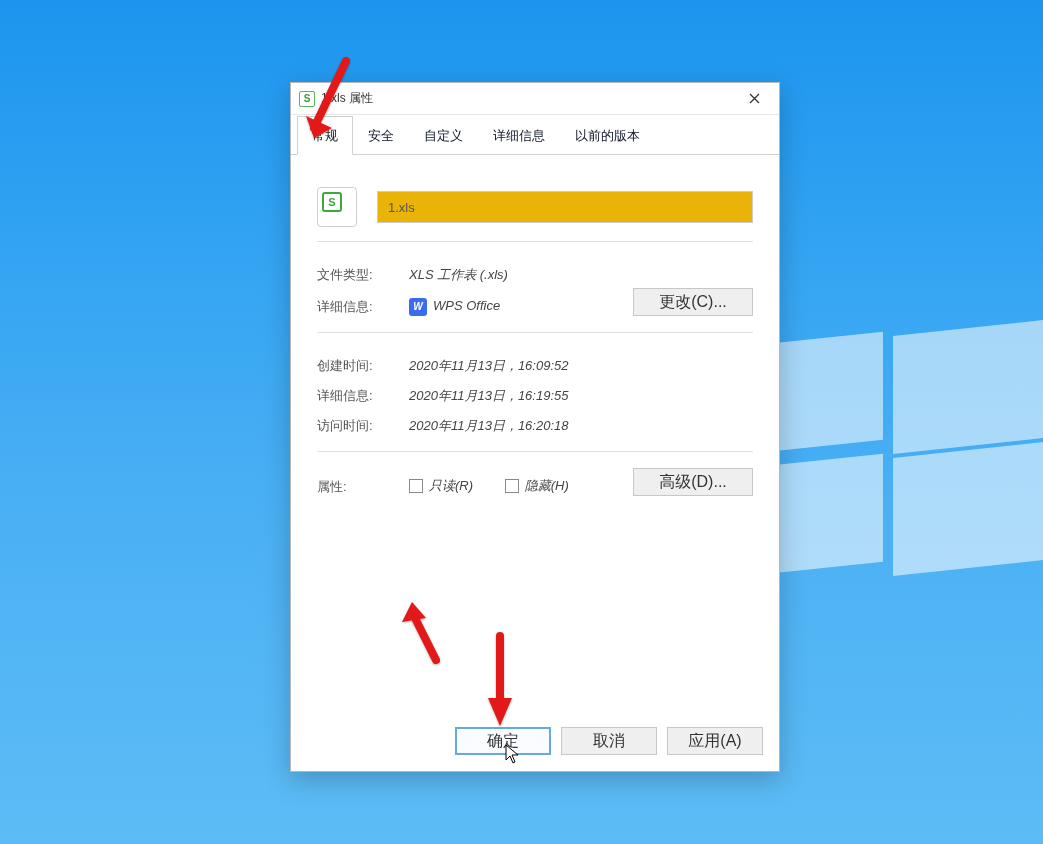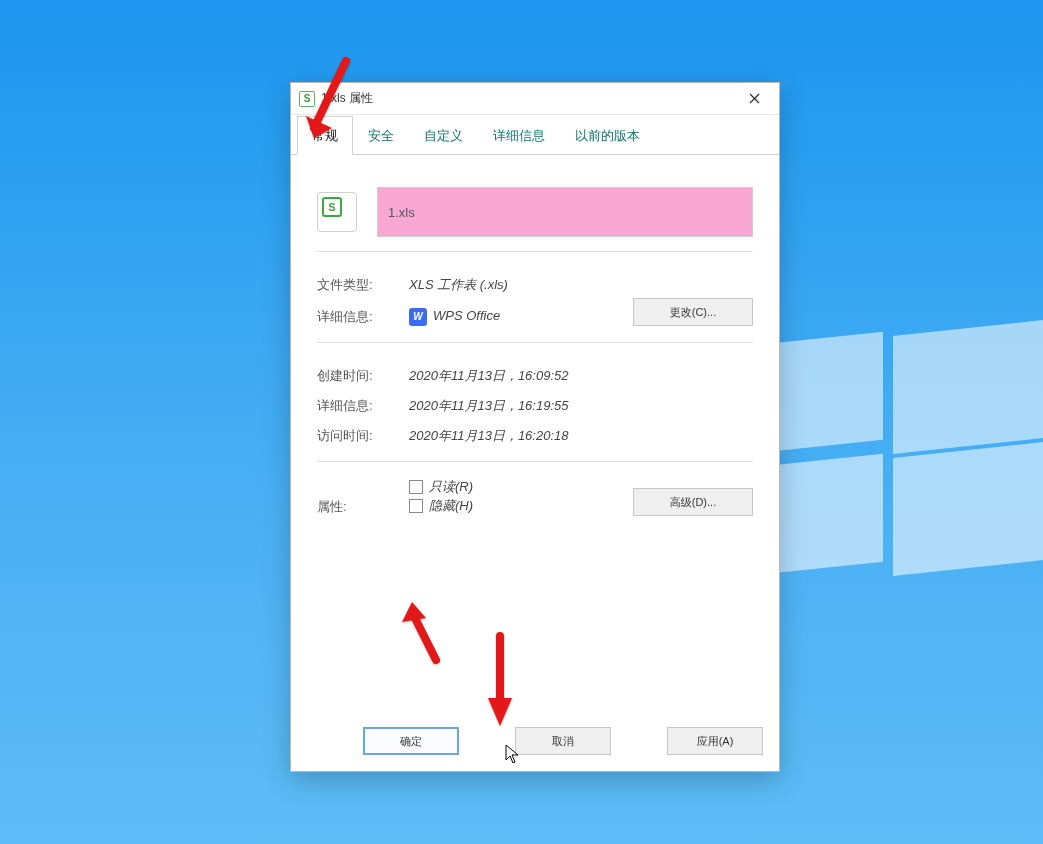--- a/index.html
+++ b/index.html
@@ -79,21 +79,21 @@
   
   .tabs {
     display: flex;
     border-bottom: 1px solid #d0d0d0;
     padding: 0 6px;
     background: #fff;
   }
   .tab {
     padding: 10px 14px 9px;
     font-size: 13px;
-    color: #0f766e;
+    color: #0f172a;
     cursor: pointer;
     position: relative;
     top: 1px;
     border: 1px solid transparent;
     border-bottom: none;
   }
   .tab.active {
     color: #222;
     border: 1px solid #d0d0d0;
     border-bottom: 1px solid #fff;
@@ -143,26 +143,26 @@
     border: 2px solid #3ca93c;
     border-radius: 3px;
     color: #3ca93c;
     font-size: 11px;
     font-weight: bold;
     text-align: center;
     line-height: 17px;
   }
   .filename-input {
     flex: 1;
-    height: 50px;
+    height: 32px;
     border: 1px solid #ccc;
     padding: 0 10px;
     font-size: 13px;
     color: #555;
-    background: #f9a8d4;
+    background: #eab308;
   }
 
   .wps-ico {
     display: inline-block;
     width: 18px; height: 18px;
     background: #3b6cf0;
     border-radius: 3px;
     color: #fff;
     font-size: 10px;
     font-weight: bold;
@@ -171,26 +171,25 @@
     margin-right: 6px;
   }
 
   .btn {
     height: 28px;
     min-width: 96px;
     padding: 0 16px;
     background: #efefef;
     border: 1px solid #c7c7c7;
     color: #333;
-    font-size: 11px;
+    font-size: 16px;
     cursor: pointer;
     display: inline-flex;
     align-items: center;
     justify-content: center;
-    margin-left: 46px;
   }
   .btn.primary {
     border: 2px solid #66a8e6;
     background: #fafcff;
   }
 
   .chk { display: inline-flex; align-items: center; margin-right: 28px; }
   .chk-box {
     width: 14px; height: 14px;
     border: 1px solid #888;

